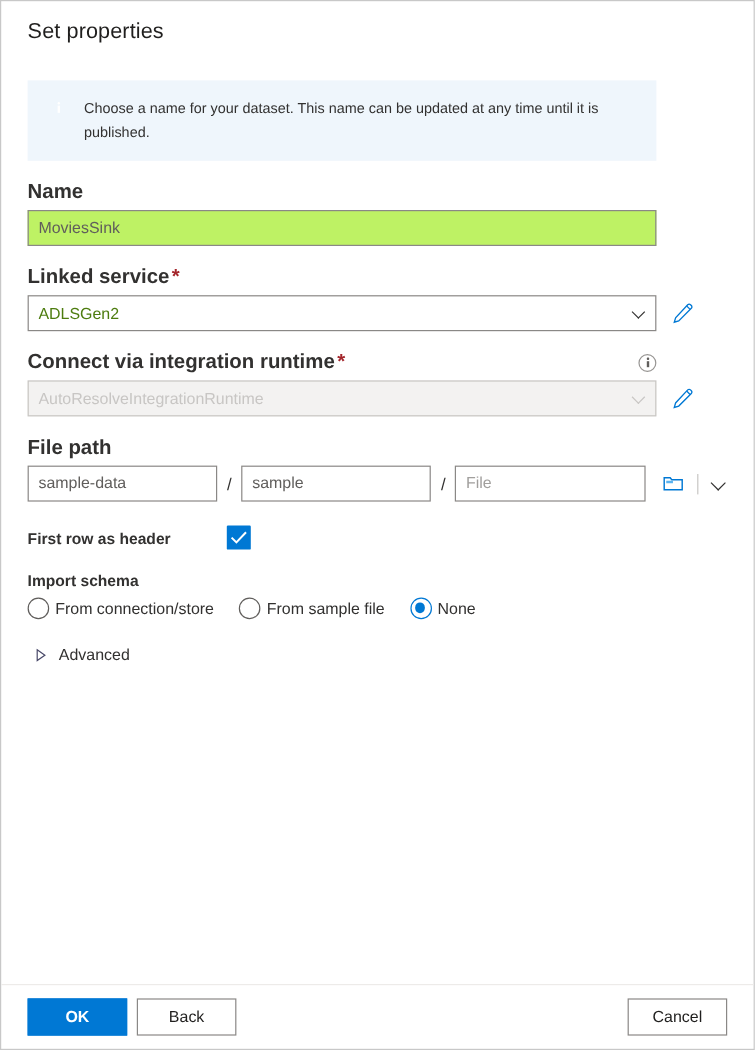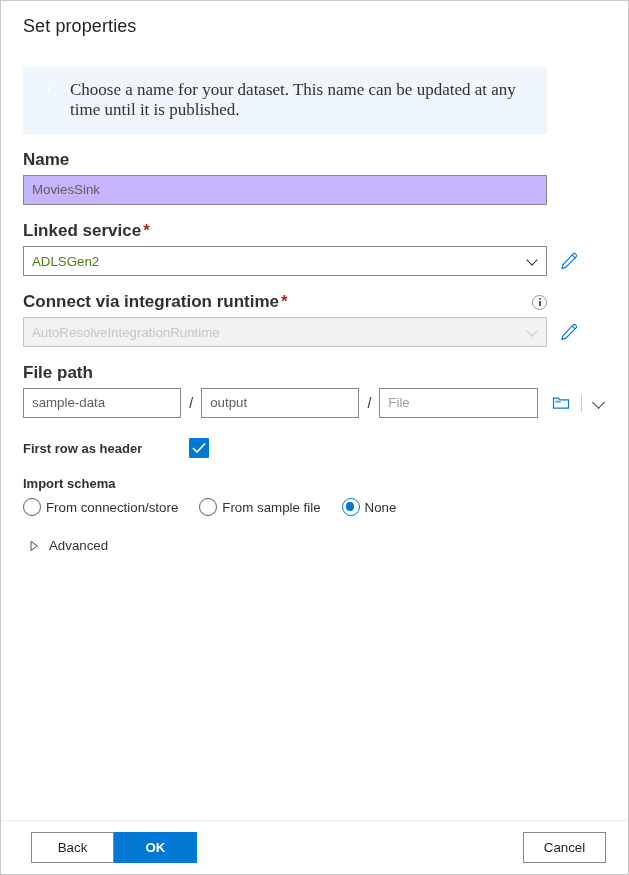--- a/index.html
+++ b/index.html
@@ -76,25 +76,24 @@
     content: "";
     position: absolute;
     left: 6.5px;
     top: 6px;
     width: 2px;
     height: 6px;
     background: #ffffff;
   }
   .info-text {
     margin-left: 13px;
-    font-size: 17px;
+    font-size: 12px;
     line-height: 20px;
     color: #323130;
     max-width: 466px;
-    font-family: Liberation Serif, serif;
   }
 
   
   .field {
     margin-top: 16px;
   }
   .field-label {
     font-size: 17px;
     color: #323130;
     font-weight: 600;
@@ -114,21 +113,21 @@
     gap: 12px;
   }
   .label-row .field-label { margin-bottom: 0; }
   .label-row .spacer { flex: 1 1 auto; }
 
   .text-input {
     box-sizing: border-box;
     width: 524px;
     height: 30px;
     border: 1px solid #8a8886;
-    background: #c4b5fd;
+    background: #bef264;
     font-size: 13.3px;
     color: #605e5c;
     padding: 0 8px;
     line-height: 28px;
     font-family: "Liberation Sans", sans-serif;
     display: block;
   }
 
   .combo-row {
     display: flex;
@@ -447,21 +446,21 @@
           </svg>
         </span>
       </div>
     </div>
 
     <div class="field">
       <span class="field-label">File path</span>
       <div class="path-row">
         <div class="path-box">sample-data</div>
         <span class="slash">/</span>
-        <div class="path-box">output</div>
+        <div class="path-box">sample</div>
         <span class="slash">/</span>
         <div class="path-box placeholder">File</div>
         <span class="folder-btn">
           <svg width="20" height="20" viewBox="0 0 20 20">
             <path d="M2.5 5.2h5l1.3 1.6h8.7v8.4H2.5z" fill="none" stroke="#0078d4" stroke-width="1.2"></path>
             <rect x="4.2" y="7.6" width="5.6" height="2.1" fill="#5bb3ef"></rect>
           </svg>
         </span>
         <span class="vdiv"></span>
         <span class="path-chev"></span>
@@ -500,19 +499,19 @@
         <svg width="11" height="12" viewBox="0 0 11 12">
           <path d="M2 1.5 L8.4 6 L2 10.5 Z" fill="none" stroke="#4a4a6a" stroke-width="1"></path>
         </svg>
       </span>
       <span class="advanced-text">Advanced</span>
     </div>
 
   </div>
 
   <div class="footer">
+    <button class="btn primary">OK</button>
     <button class="btn back">Back</button>
-    <button class="btn primary">OK</button>
     <span class="grow"></span>
     <button class="btn cancel">Cancel</button>
   </div>
 
 </div>
 
 </body></html>

